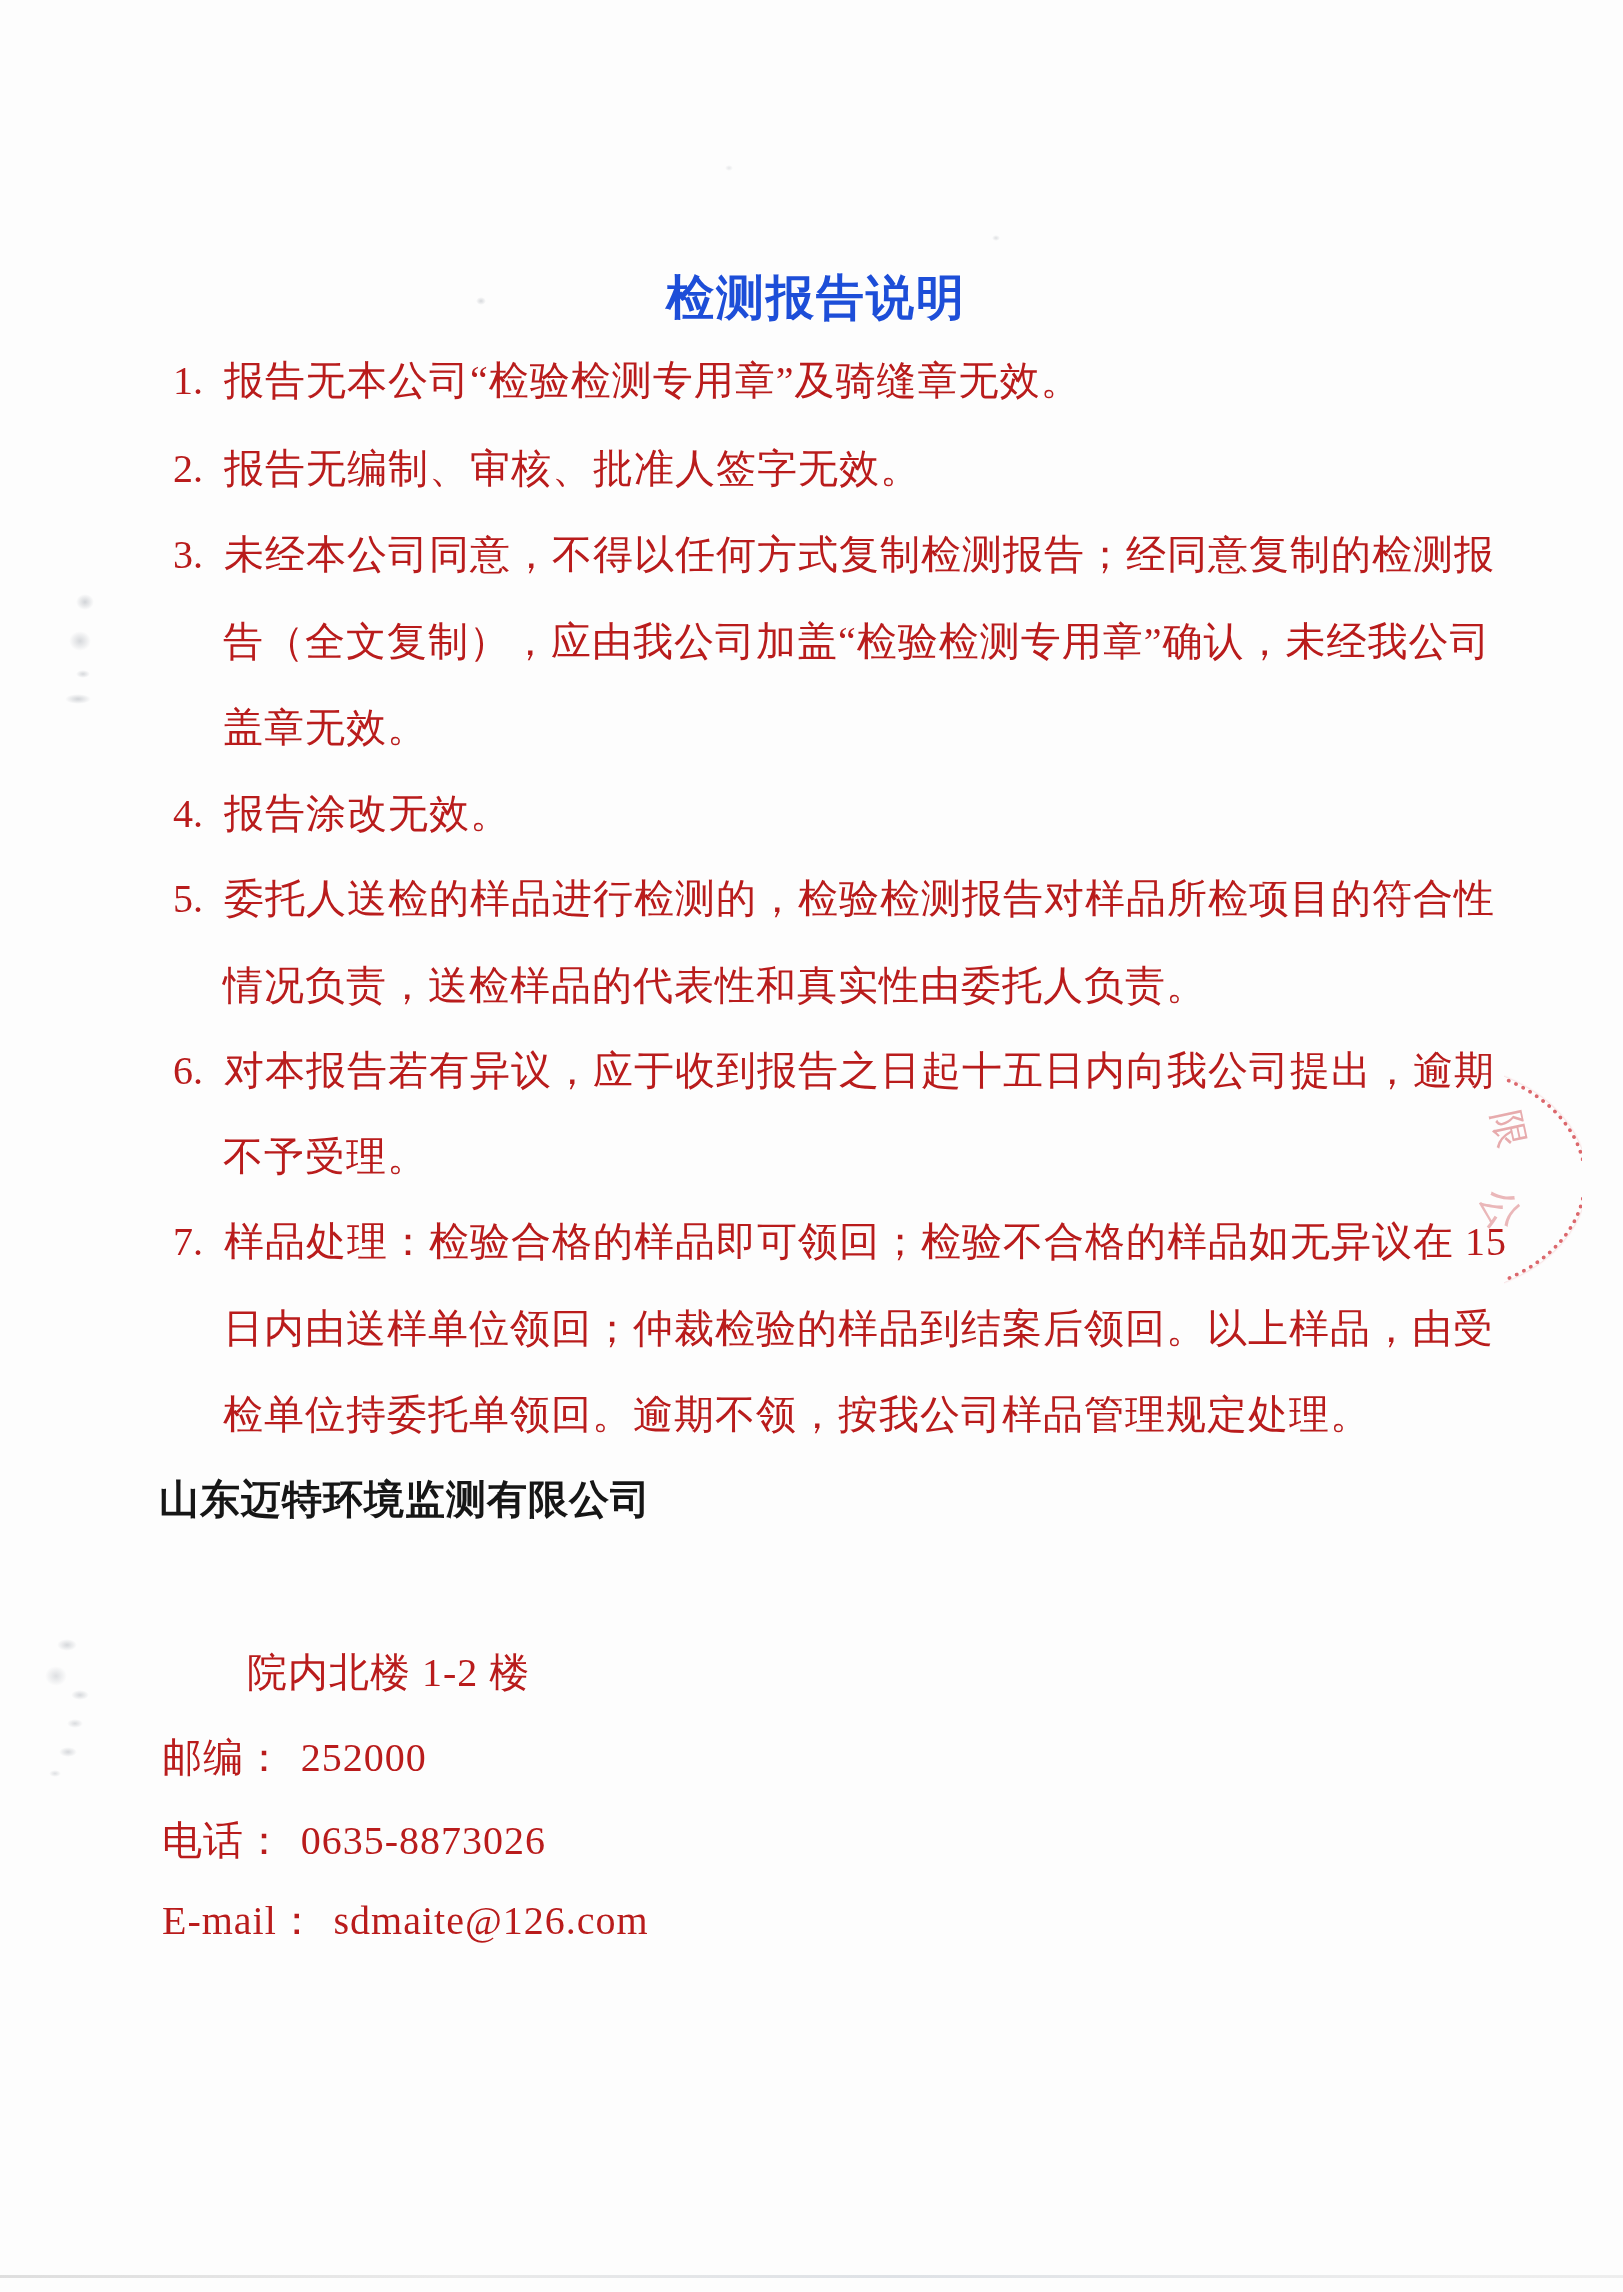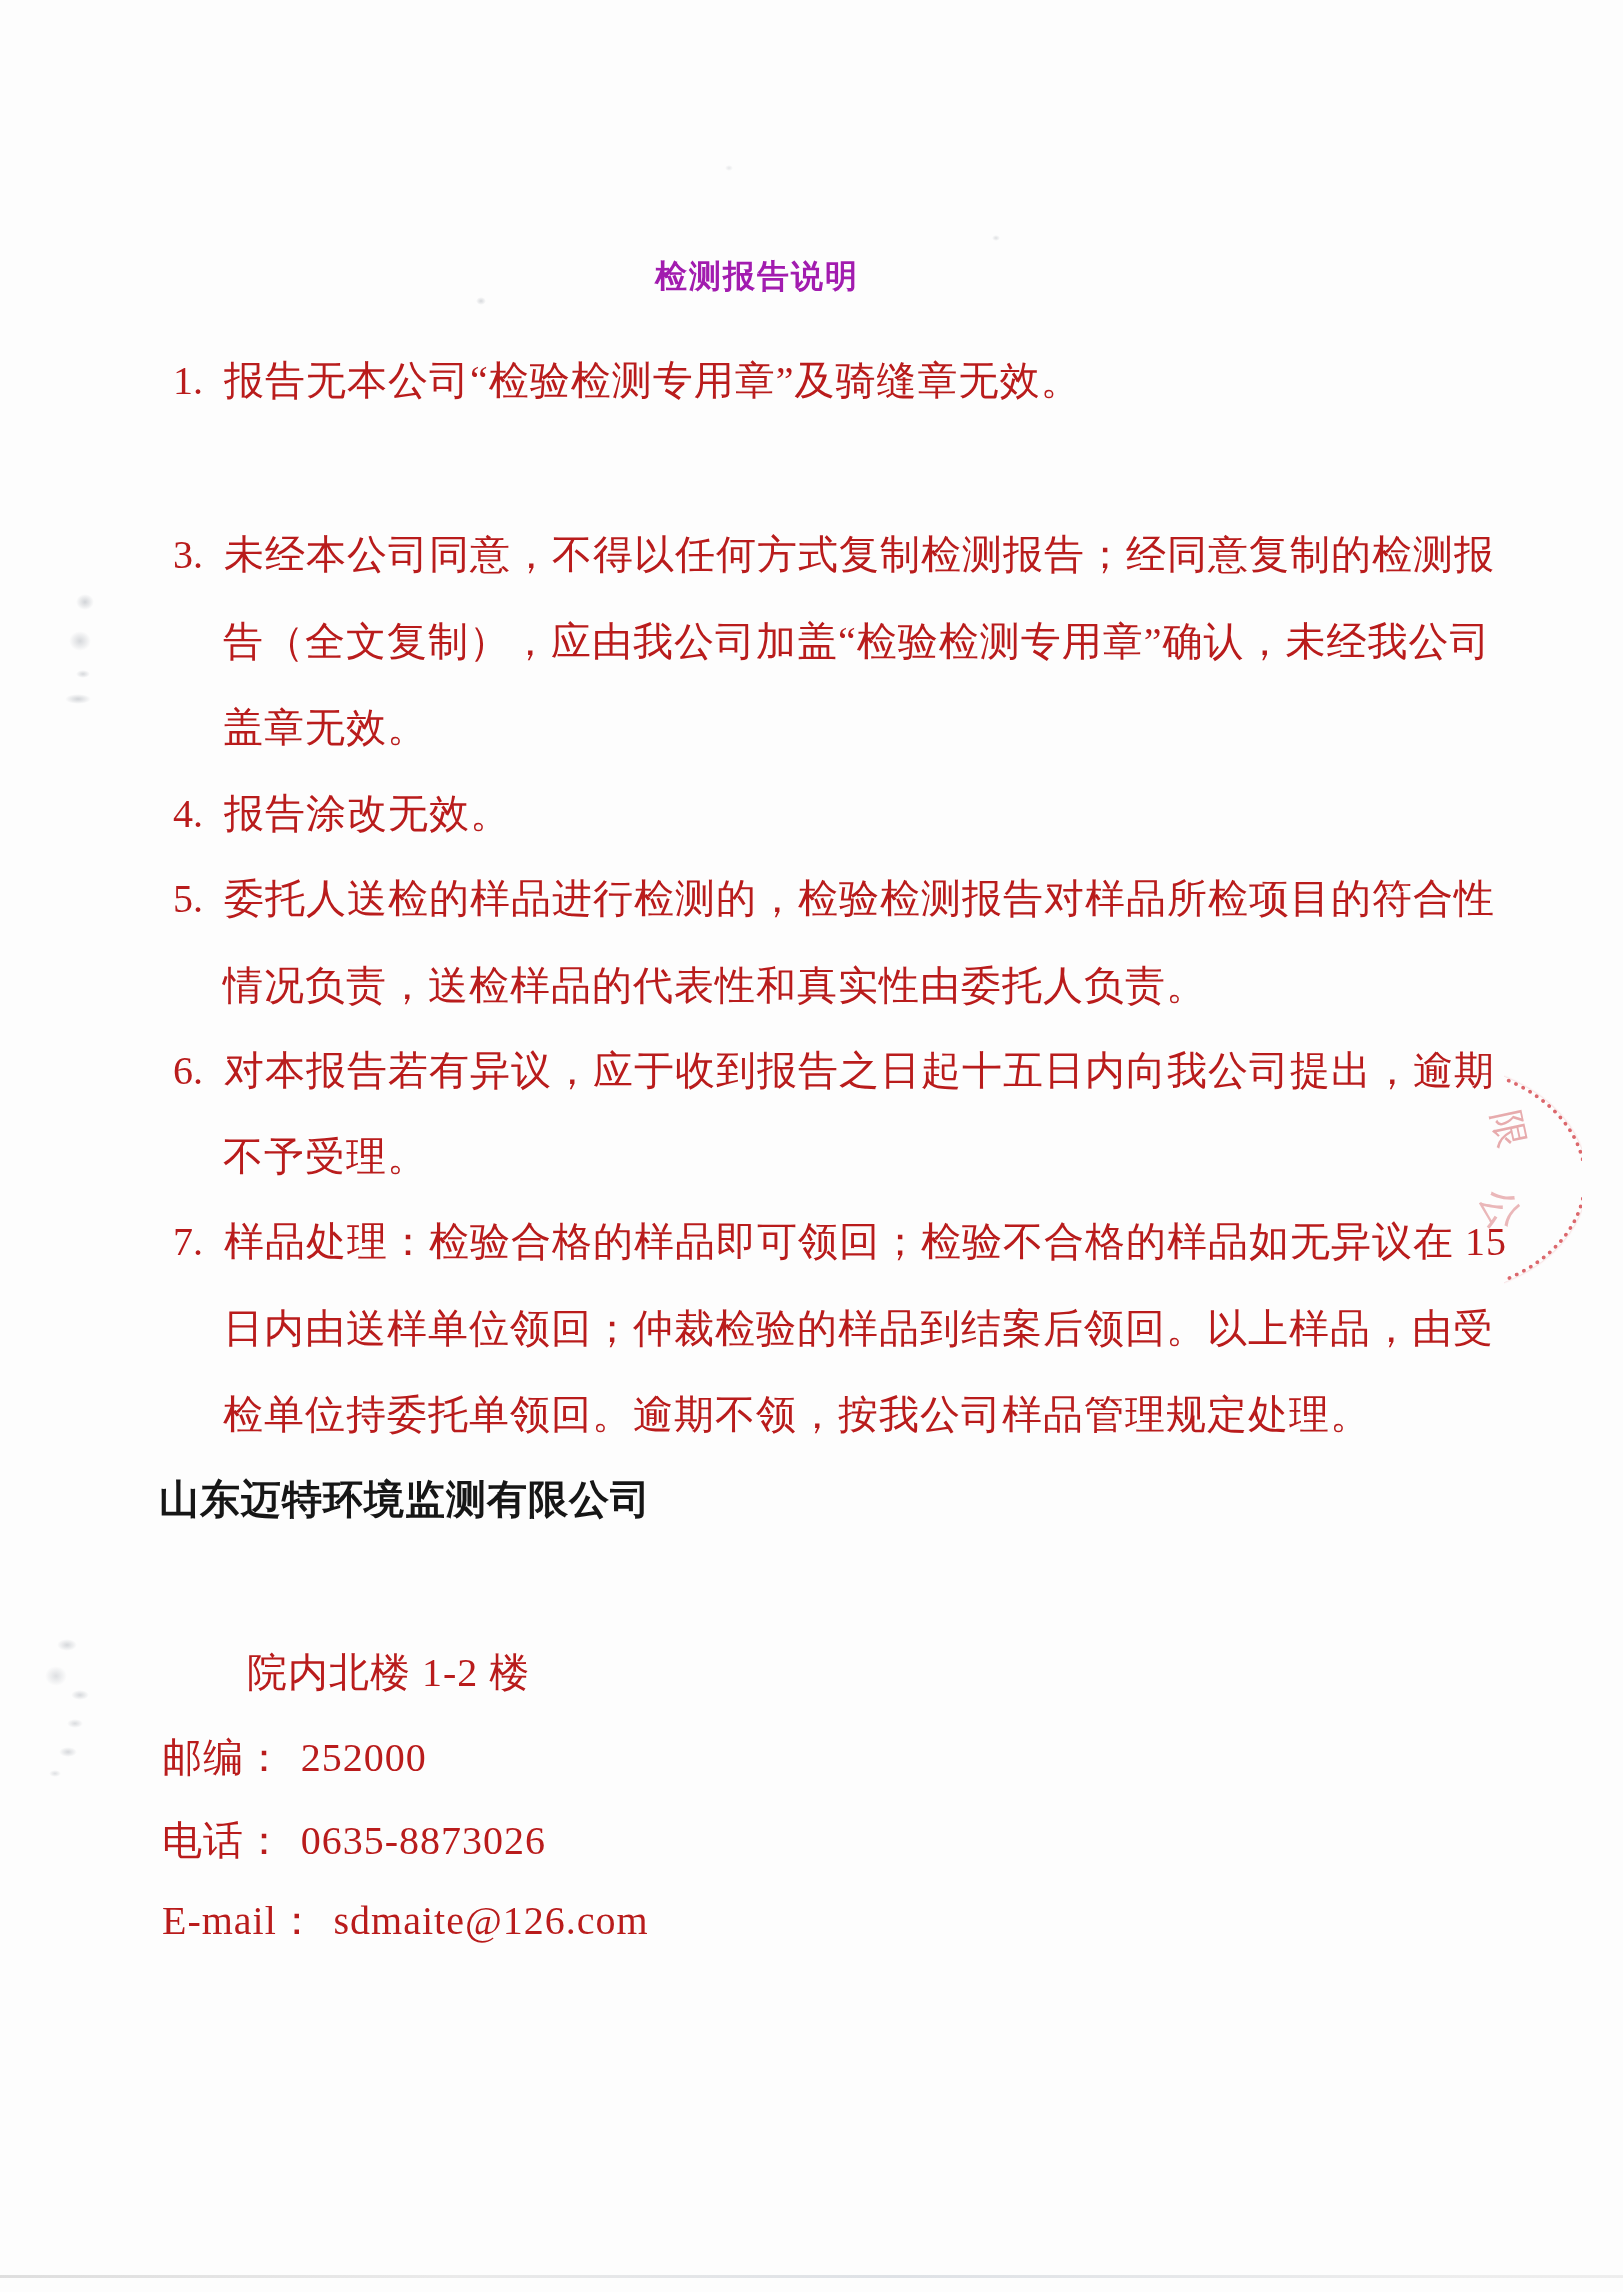--- a/index.html
+++ b/index.html
@@ -5,22 +5,22 @@
   html,body{margin:0;padding:0;background:#ffffff;}
   .page{
     position:relative;
     width:1623px;height:2293px;
     background:#fdfdfd;
     font-family:"Liberation Serif","DejaVu Serif",serif;
     color:#1e1e1e;
     overflow:hidden;
   }
   .title{
-    position:absolute;left:651px;top:251px;margin:4px;
-    font-size:32px;font-weight:bold;letter-spacing:2px;color:#a21caf;
+    position:absolute;left:651px;top:251px;margin:15px;
+    font-size:48px;font-weight:bold;letter-spacing:2px;color:#1d4ed8;
     font-family:"Liberation Serif","DejaVu Serif",serif;
   }
   .line{
     position:absolute;font-size:40px;line-height:51px;
     letter-spacing:1px;white-space:nowrap;color:#b91c1c;
   }
   .numbered{left:173px;}
   .num{display:inline-block;width:51px;letter-spacing:0;}
   .cont{left:223px;}
   .company{
@@ -64,20 +64,23 @@
 <body>
 
 <div class="page">
 
   <h1 class="title">检测报告说明</h1>
 
   <div class="line numbered" style="top:355px">
     <span class="num">1.</span><span>报告无本公司“检验检测专用章”及骑缝章无效。</span>
   </div>
 
+  <div class="line numbered" style="top:443px">
+    <span class="num">2.</span><span>报告无编制、审核、批准人签字无效。</span>
+  </div>
 
   <div class="line numbered" style="top:529px">
     <span class="num">3.</span><span>未经本公司同意，不得以任何方式复制检测报告；经同意复制的检测报</span>
   </div>
   <div class="line cont" style="top:616px">告（全文复制），应由我公司加盖“检验检测专用章”确认，未经我公司</div>
   <div class="line cont" style="top:702px">盖章无效。</div>
 
   <div class="line numbered" style="top:788px">
     <span class="num">4.</span><span>报告涂改无效。</span>
   </div>

